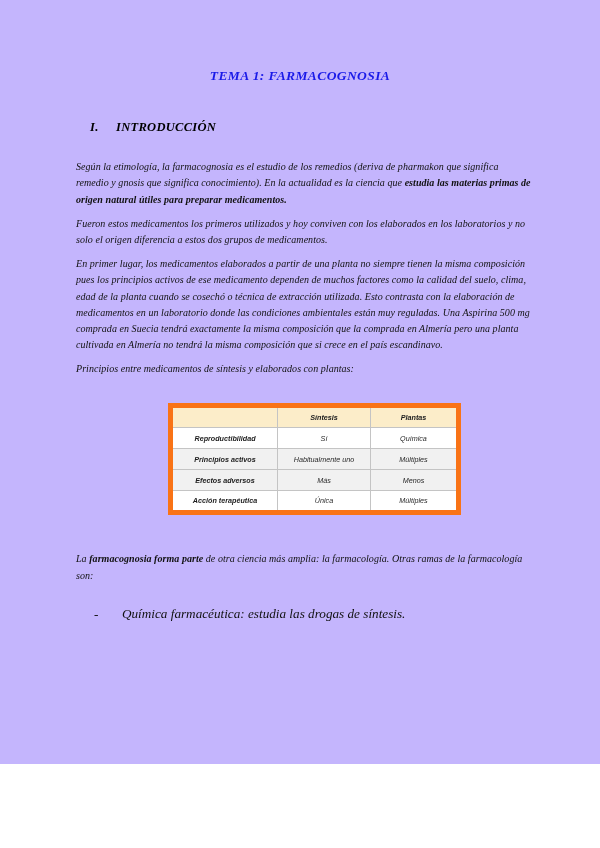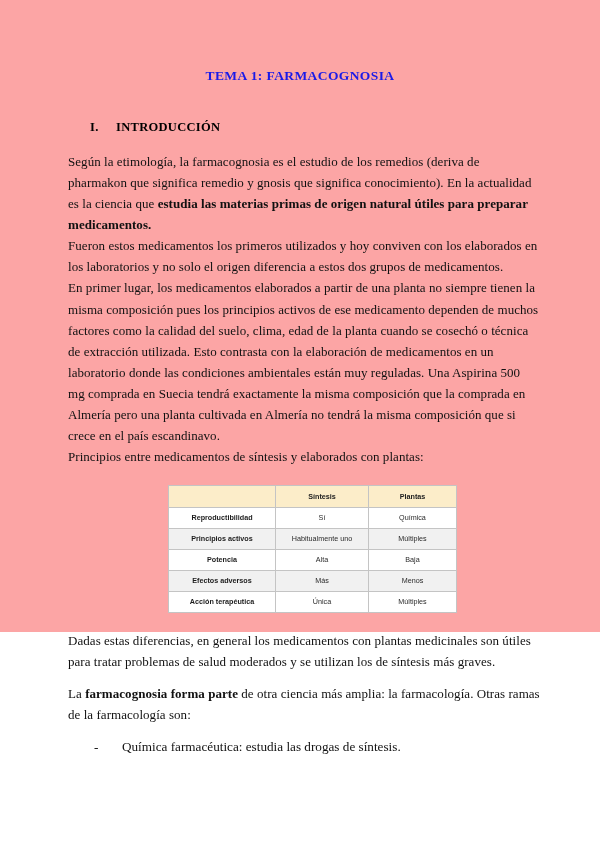--- a/index.html
+++ b/index.html
@@ -12,24 +12,25 @@
     width: 600px;
     height: 848px;
     position: relative;
     font-family: "Liberation Serif", "DejaVu Serif", serif;
     color: #000000;
     overflow: hidden;
   }
 
   .page {
     width: 600px;
-    height: 632px;
+    height: 764px;
     padding: 0;
     position: relative;
-    background: #fca5a5;
+    background: #c4b5fd;
+    font-style: italic;
   }
 
   .doc-title {
     text-align: center;
     font-family: "Liberation Serif", "DejaVu Serif", serif;
     font-weight: bold;
     font-size: 13.5px;
     color: #1a1ae8;
     letter-spacing: 0.4px;
     margin: 0;
@@ -52,23 +53,23 @@
     width: 26px;
   }
 
   .body-wrap {
     padding-left: 68px;
     padding-right: 60px;
     padding-top: 16px;
   }
 
   p.para {
-    font-size: 13px;
+    font-size: 10px;
     line-height: 1.62;
-    margin: 0;
+    margin: 8px;
     text-align: left;
     color: #111111;
     letter-spacing: 0.05px;
   }
   p.para b, p.para strong {
     font-weight: bold;
   }
 
   .gap-sm { height: 11px; }
   .gap-md { height: 17px; }
@@ -76,21 +77,21 @@
   
   .table-wrap {
     padding-left: 100px;
     padding-top: 18px;
   }
   table.cmp {
     border-collapse: collapse;
     width: 288px;
     table-layout: fixed;
     font-family: "Liberation Sans", "DejaVu Sans", sans-serif;
-    border: 1px solid #f97316;
+    border: 5px solid #f97316;
   }
   table.cmp col.c1 { width: 107px; }
   table.cmp col.c2 { width: 93px; }
   table.cmp col.c3 { width: 88px; }
 
   table.cmp th, table.cmp td {
     border: 1px solid #c4c4c4;
     padding: 5px 7px;
     font-size: 7.2px;
     line-height: 1.25;
@@ -182,42 +183,36 @@
           <tr>
             <th class="rowlabel">Reproductibilidad</th>
             <td class="val">Sí</td>
             <td class="val">Química</td>
           </tr>
           <tr class="alt">
             <th class="rowlabel">Principios activos</th>
             <td class="val">Habitualmente uno</td>
             <td class="val">Múltiples</td>
           </tr>
-          <tr>
-            <th class="rowlabel">Potencia</th>
-            <td class="val">Alta</td>
-            <td class="val">Baja</td>
-          </tr>
           <tr class="alt">
             <th class="rowlabel">Efectos adversos</th>
             <td class="val">Más</td>
             <td class="val">Menos</td>
           </tr>
           <tr>
             <th class="rowlabel">Acción terapéutica</th>
             <td class="val">Única</td>
             <td class="val">Múltiples</td>
           </tr>
         </tbody>
       </table>
     </div>
 
     <div class="gap-md"></div>
 
-    <p class="para">Dadas estas diferencias, en general los medicamentos con plantas medicinales son útiles para tratar problemas de salud moderados y se utilizan los de síntesis más graves.</p>
 
     <div class="gap-sm"></div>
 
     <p class="para"><span>La </span><b>farmacognosia forma parte</b><span> de otra ciencia más amplia: la farmacología. Otras ramas de la farmacología son:</span></p>
 
     <div class="gap-sm"></div>
 
     <ul class="dashlist">
       <li><span class="dash">-</span><span>Química farmacéutica: estudia las drogas de síntesis.</span></li>
     </ul>

